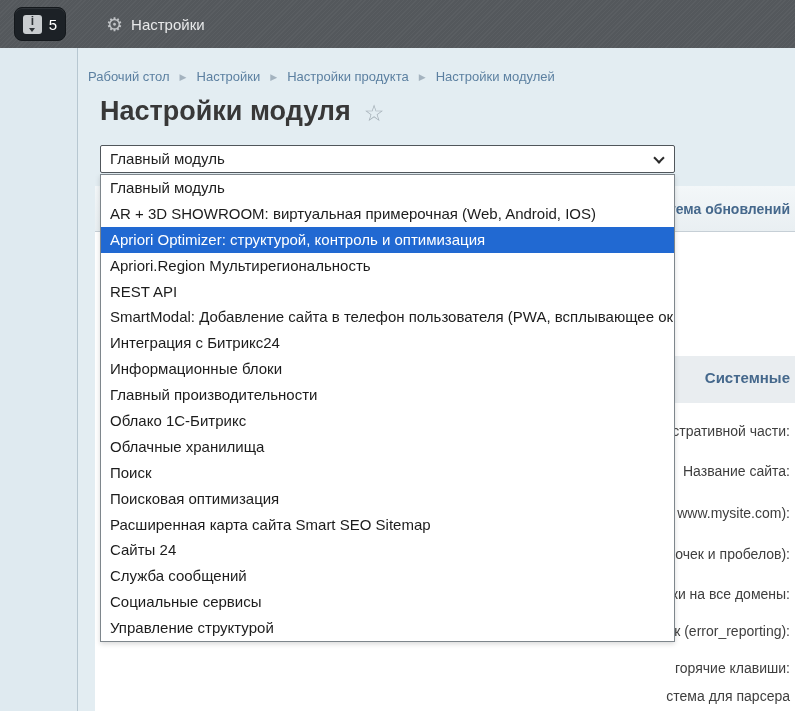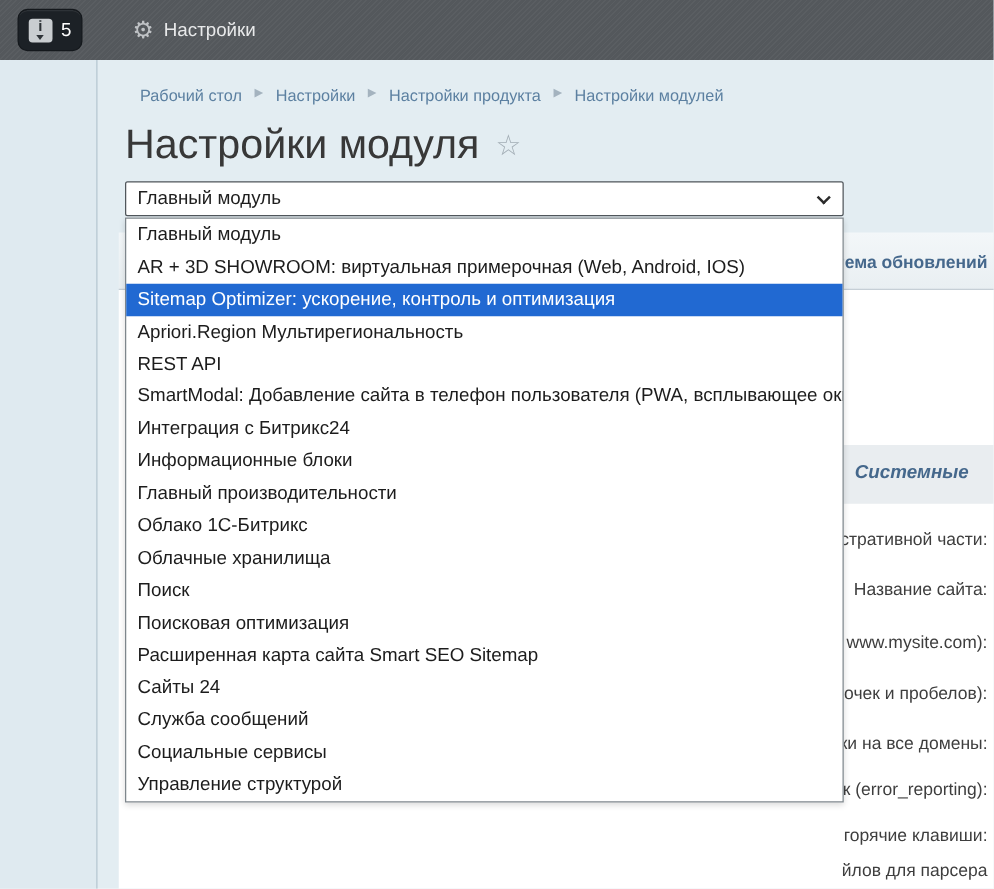--- a/index.html
+++ b/index.html
@@ -60,47 +60,47 @@
   .tab-fragment {
     position:absolute; right:5px; top:15px;
     font-weight:bold; font-size:14px; color:#45688c; white-space:nowrap; cursor:pointer;
   }
   .form-body { position:relative; height:479px; background:#ffffff; }
   .section-band {
     position:absolute; left:25px; right:0; height:47px; top:124px;
     background:#e9edf0; text-align:right;
   }
   .section-band .band-text {
-    display:inline-block; padding:13px 20px 0 0;
-    font-weight:bold; font-size:15px; color:#45688c; white-space:nowrap;font-style:italic;
+    display:inline-block; padding:13px 5px 0 0;
+    font-weight:bold; font-size:15px; color:#45688c; white-space:nowrap;
   }
   .form-label {
     position:absolute; right:5px; font-size:14px; color:#3e3e3e; white-space:nowrap;text-align:center;
   }
   .form-label:nth-of-type(1){ top:191px; }
   .form-label:nth-of-type(2){ top:231px; }
   .form-label:nth-of-type(3){ top:273px; }
   .form-label:nth-of-type(4){ top:314px; }
   .form-label:nth-of-type(5){ top:354px; }
   .form-label:nth-of-type(6){ top:391px; }
   .form-label:nth-of-type(7){ top:428px;margin-left:28px; }
   .form-label:nth-of-type(8){ top:456px; }
 
   
   .breadcrumb {
-    position:absolute; left:112px; top:69px; z-index:3;
-    font-size:13px; color:#5c80a1; display:flex; align-items:flex-start; gap:10px;
+    position:absolute; left:88px; top:69px; z-index:3;
+    font-size:13px; color:#5c80a1; display:flex; align-items:center; gap:10px;
   }
   .crumb { cursor:pointer; white-space:nowrap; }
   .crumb-sep { color:#a4b3bf; font-size:9px; }
   .page-title-row {
     position:absolute; left:100px; top:96px; z-index:3;
     display:flex; align-items:center; gap:13px;
   }
-  .page-title { font-size:33px; font-weight:normal; color:#383838; white-space:nowrap; }
+  .page-title { font-size:27px; font-weight:bold; color:#383838; white-space:nowrap; }
   .fav-star { font-size:23px; color:#a3aeb6; cursor:pointer; line-height:23px; margin-top:3px; }
 
   
   .module-select {
     position:absolute; left:100px; top:145px; width:575px; height:28px; z-index:7;
     background:#ffffff; border:1px solid #50565b; border-radius:2px;
     font-size:15px; color:#1e1e1e; line-height:26px; padding-left:9px;
     cursor:pointer; white-space:nowrap;
   }
   .select-chevron {
@@ -146,21 +146,21 @@
     <div class="section-band">
       <span class="band-text">Системные</span>
     </div>
     <span class="form-label">стративной части:</span>
     <span class="form-label">Название сайта:</span>
     <span class="form-label">www.mysite.com):</span>
     <span class="form-label">очек и пробелов):</span>
     <span class="form-label">ки на все домены:</span>
     <span class="form-label">к (error_reporting):</span>
     <span class="form-label">горячие клавиши:</span>
-    <span class="form-label">йлов для парсера</span>
+    <span class="form-label">стема для парсера</span>
 
   </div>
 </div>
 
 <div class="breadcrumb">
   <span class="crumb">Рабочий стол</span>
   <span class="crumb-sep">▶</span>
   <span class="crumb">Настройки</span>
   <span class="crumb-sep">▶</span>
   <span class="crumb">Настройки продукта</span>
@@ -174,21 +174,21 @@
 </div>
 
 <div class="module-select">
   <span>Главный модуль</span>
   <span class="select-chevron"></span>
 </div>
 
 <div class="dropdown">
   <div class="opt">Главный модуль</div>
   <div class="opt">AR + 3D SHOWROOM: виртуальная примерочная (Web, Android, IOS)</div>
-  <div class="opt selected">Sitemap Optimizer: ускорение, контроль и оптимизация</div>
+  <div class="opt selected">Apriori Optimizer: структурой, контроль и оптимизация</div>
   <div class="opt">Apriori.Region Мультирегиональность</div>
   <div class="opt">REST API</div>
   <div class="opt">SmartModal: Добавление сайта в телефон пользователя (PWA, всплывающее окно)</div>
   <div class="opt">Интеграция с Битрикс24</div>
   <div class="opt">Информационные блоки</div>
   <div class="opt">Главный производительности</div>
   <div class="opt">Облако 1С-Битрикс</div>
   <div class="opt">Облачные хранилища</div>
   <div class="opt">Поиск</div>
   <div class="opt">Поисковая оптимизация</div>

